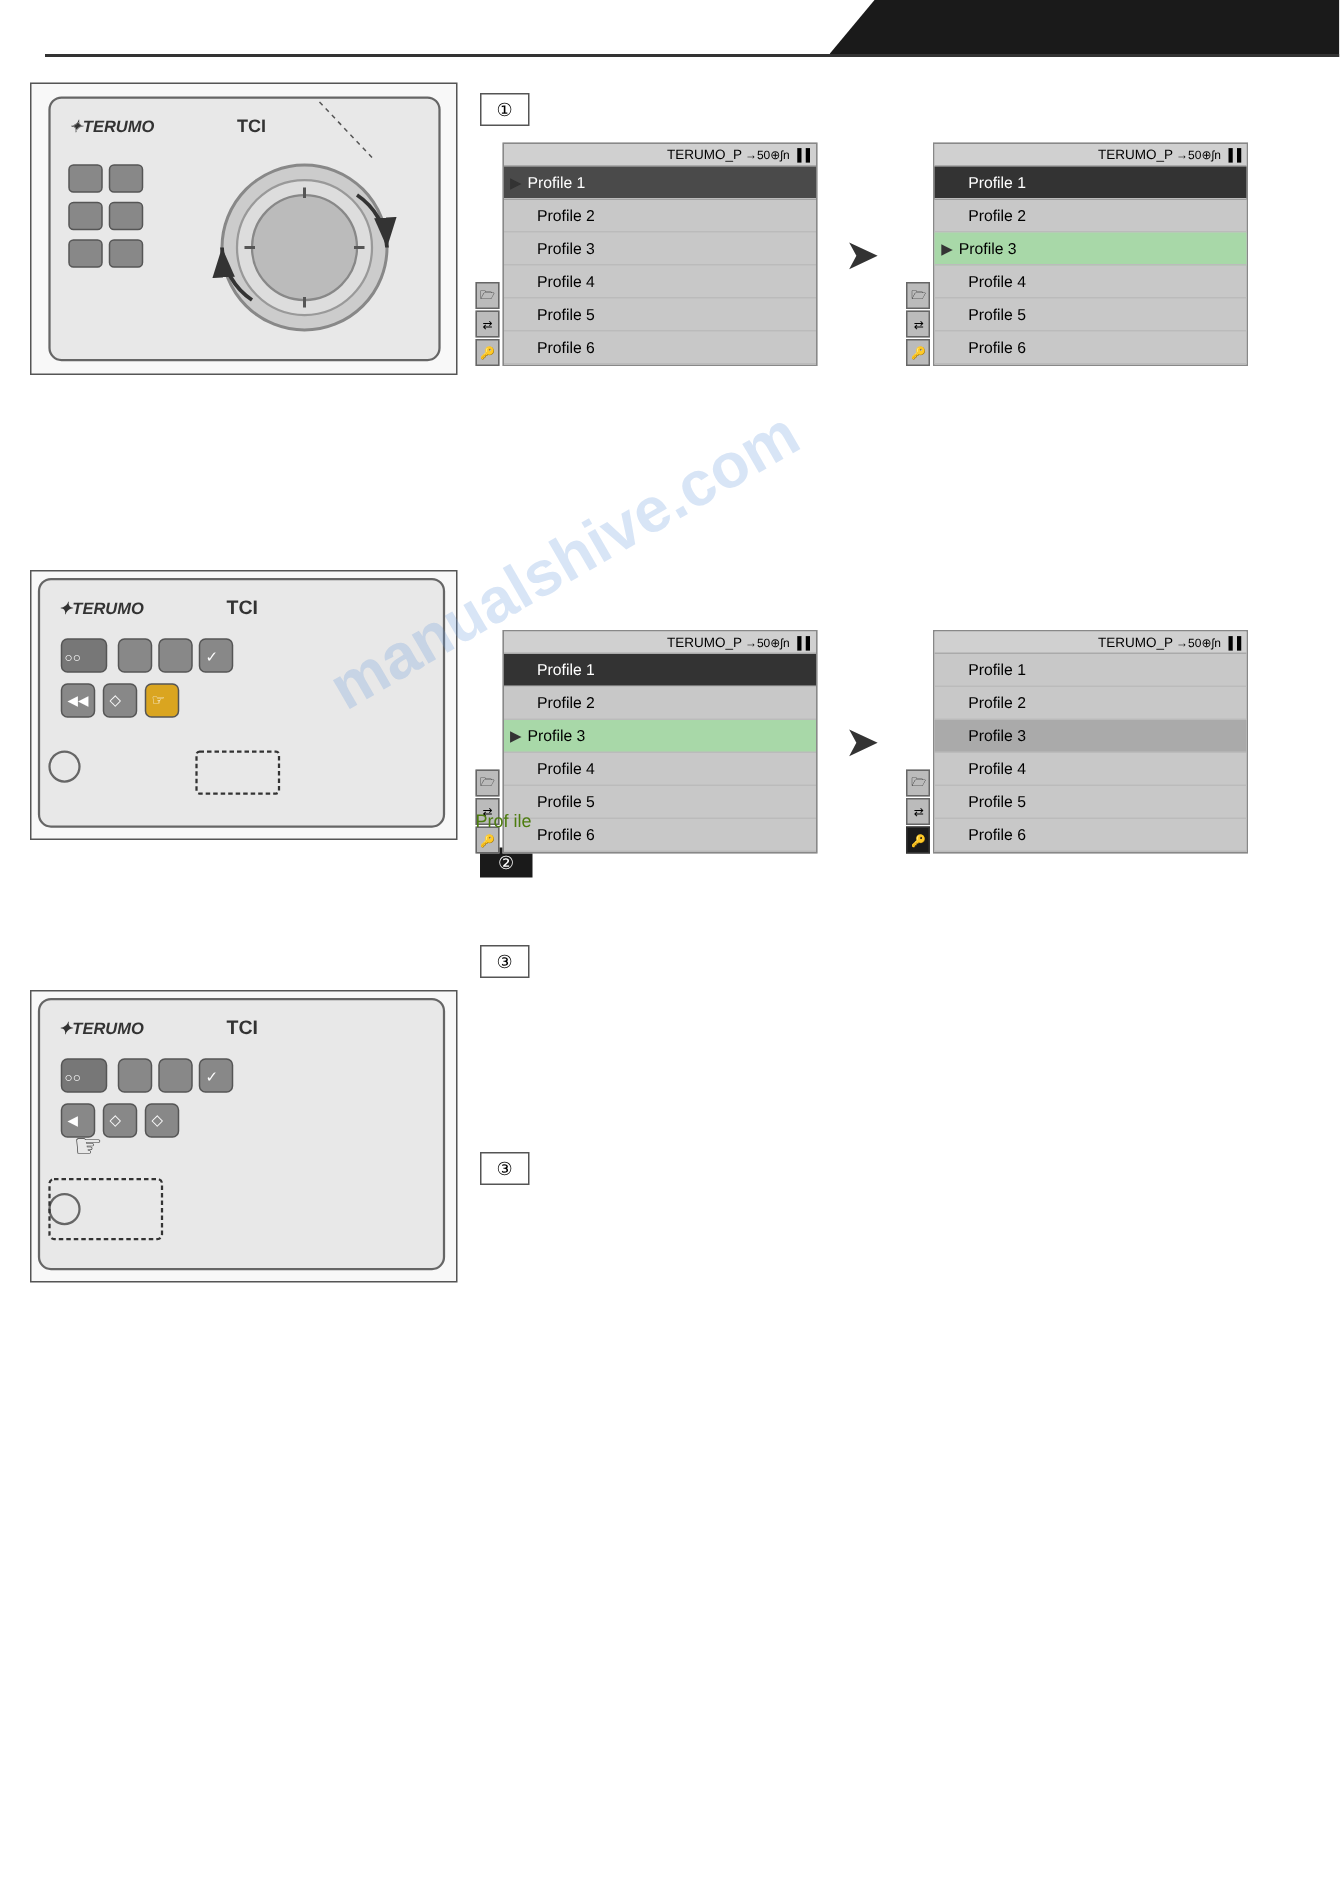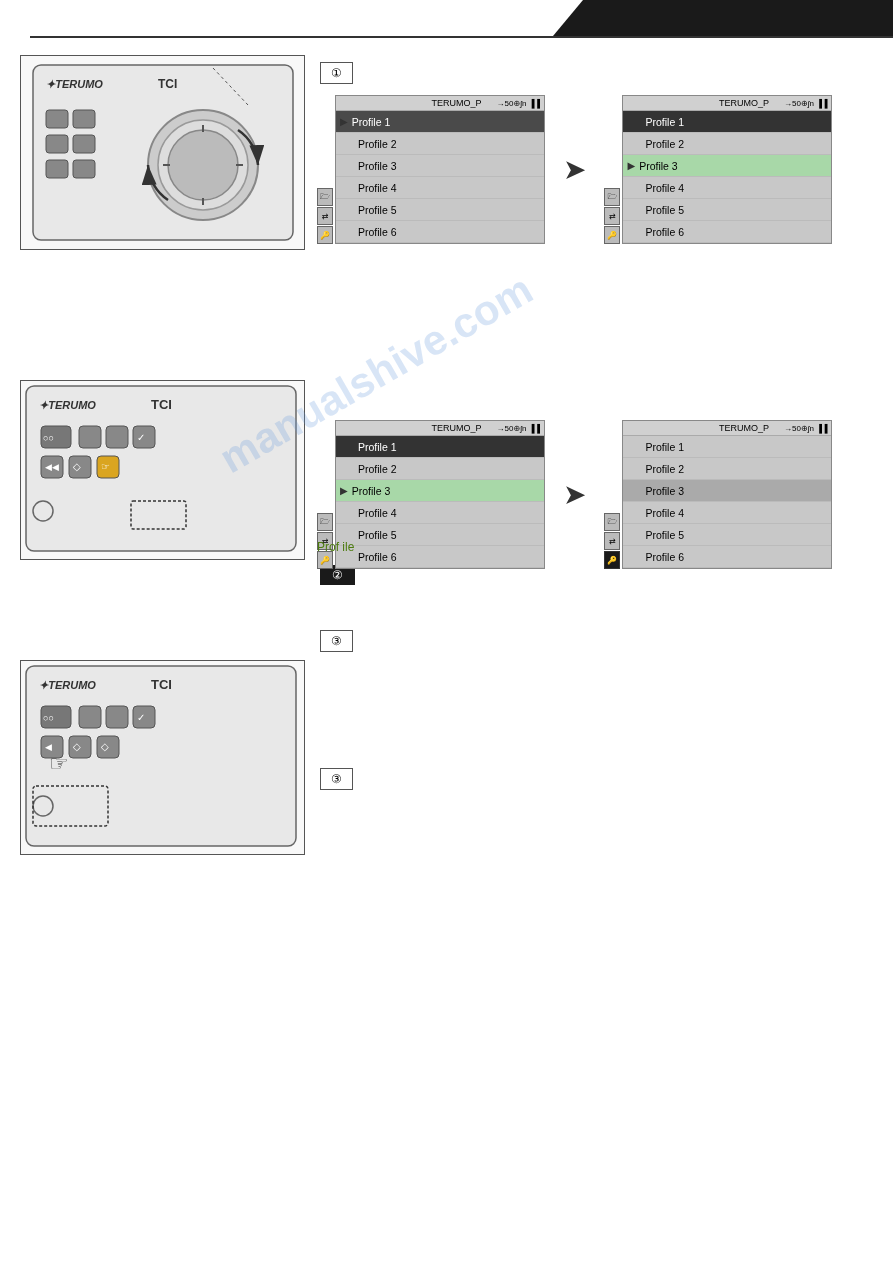--- a/index.html
+++ b/index.html
@@ -92,21 +92,21 @@
     }
 
     .screen-header {
       background: #d0d0d0;
       display: flex;
       align-items: center;
       justify-content: flex-end;
       padding: 2px 4px;
       border-bottom: 1px solid #aaa;
       font-size: 9px;
-      gap: 15px;
+      gap: 2px;
     }
 
     .screen-body {
       background: #c8c8c8;
     }
 
     .screen-row {
       display: flex;
       align-items: center;
       padding: 2px 4px;

